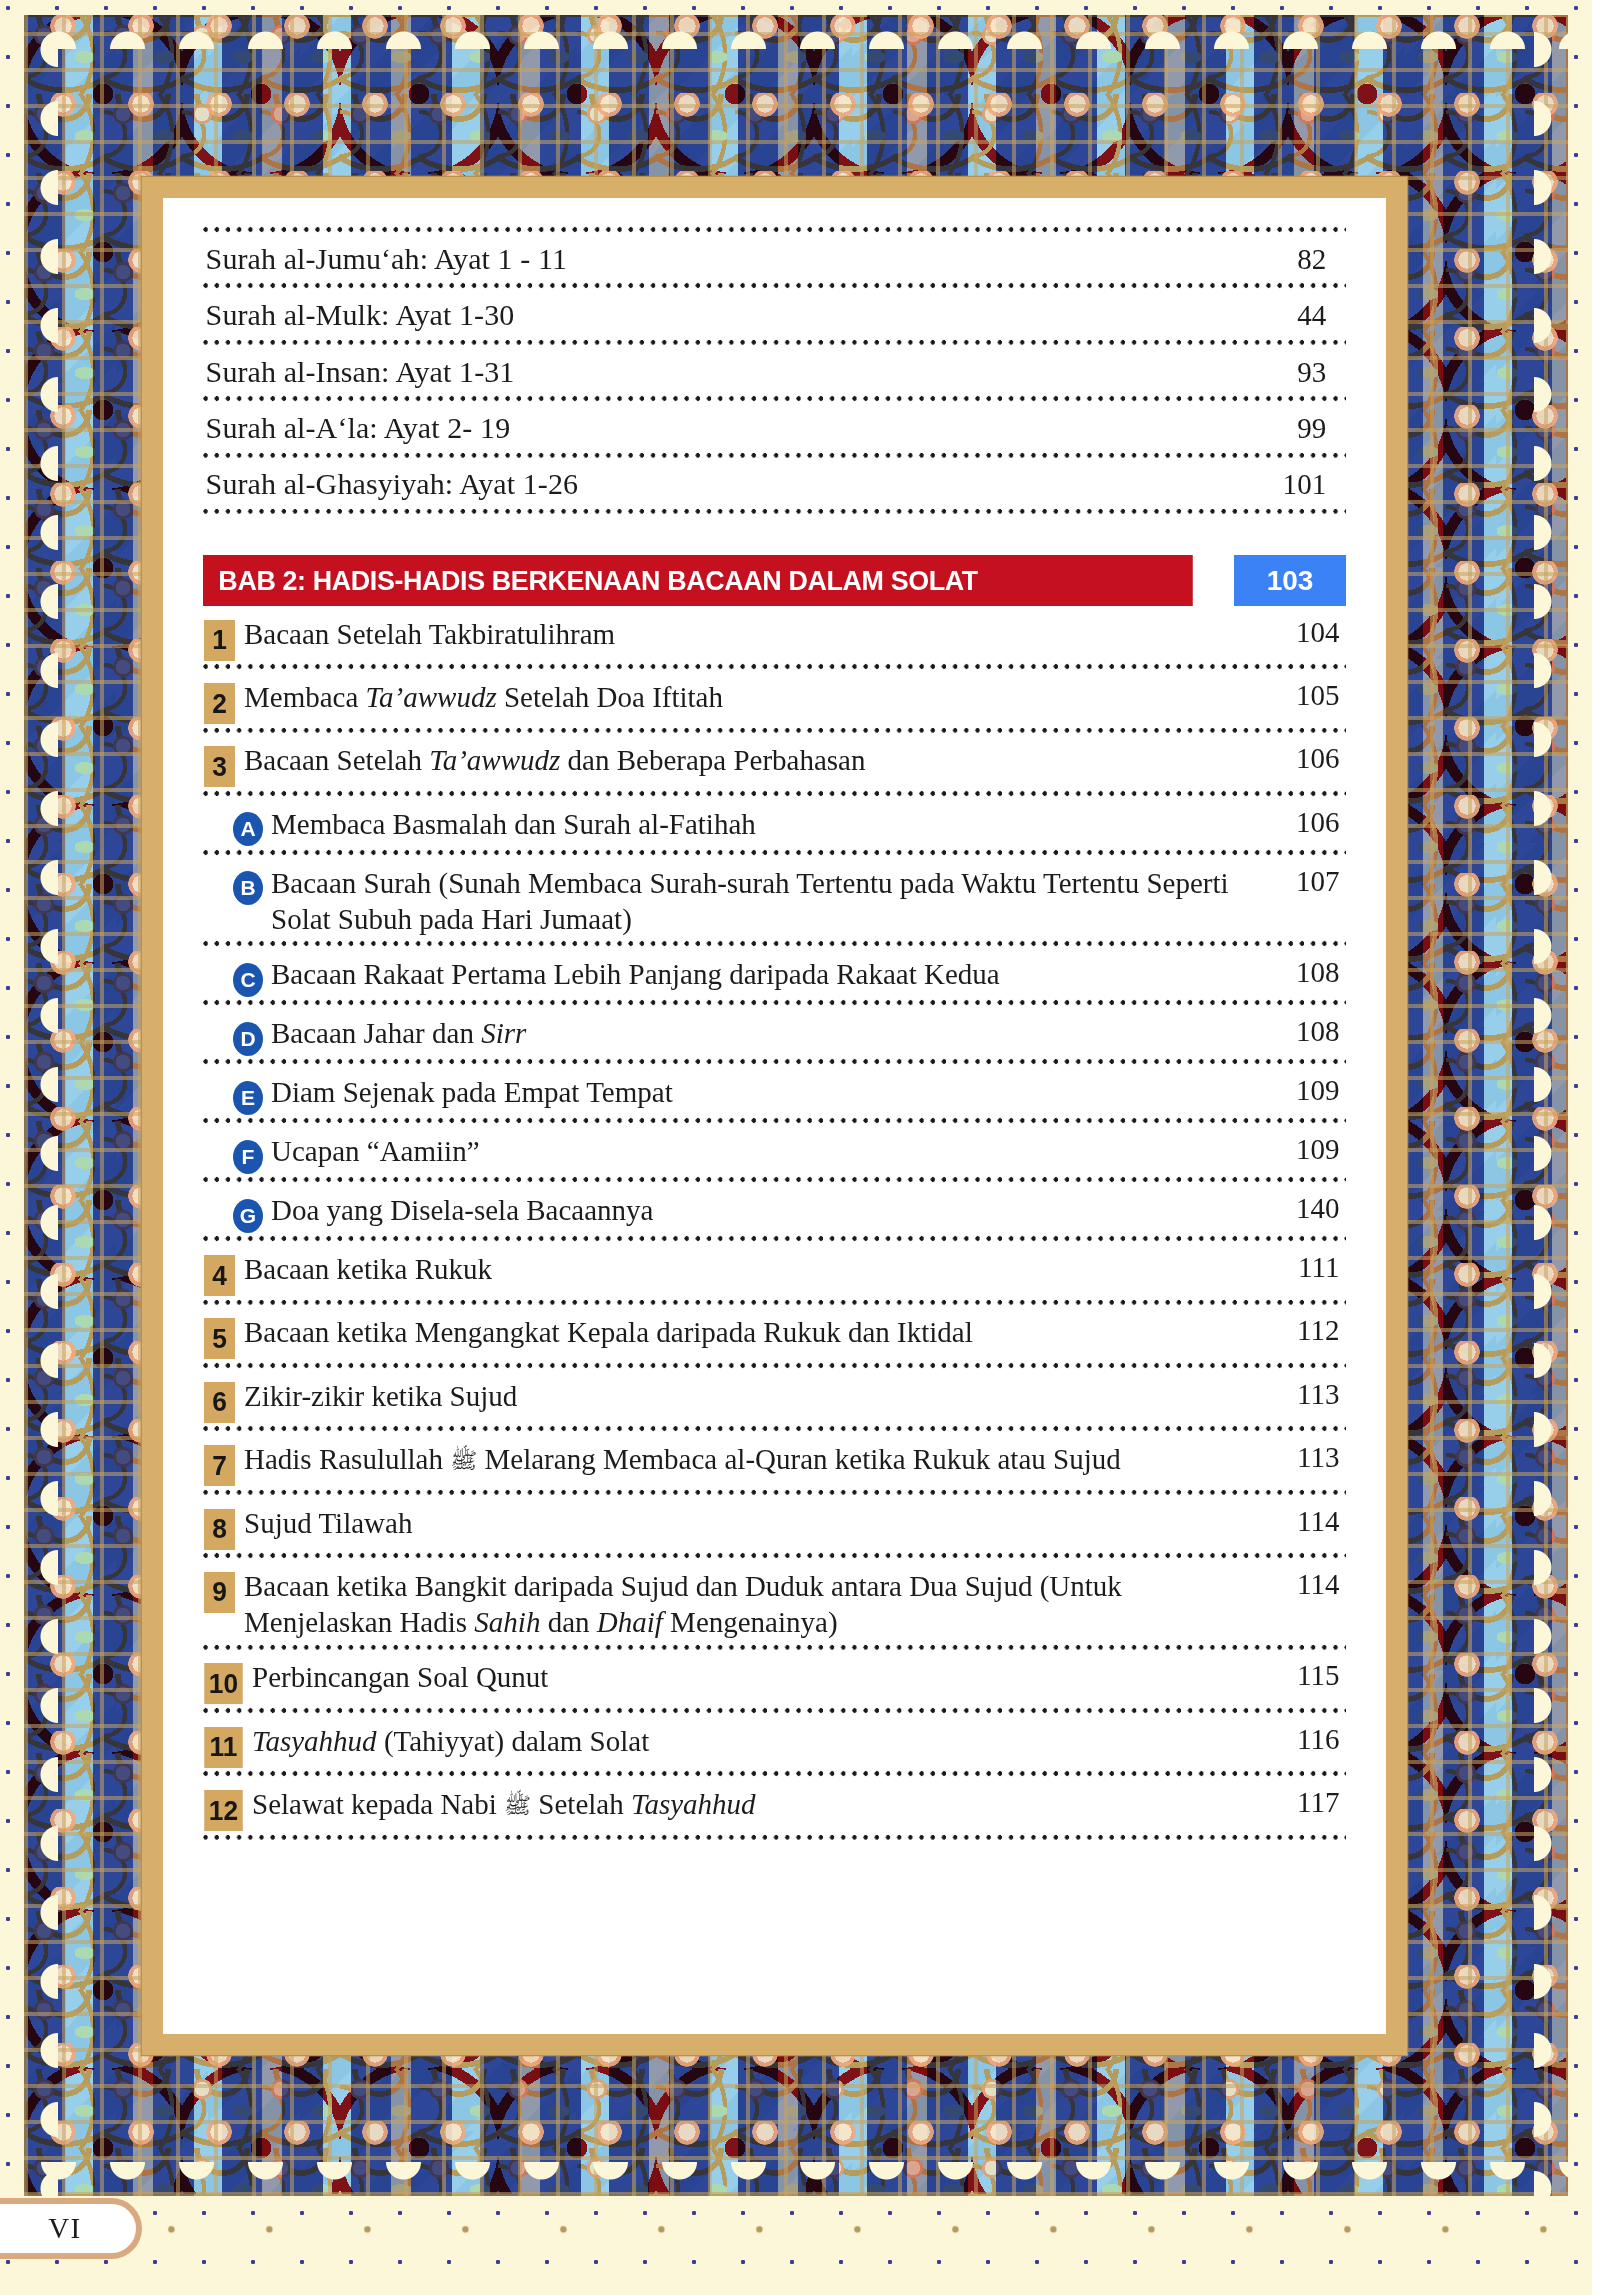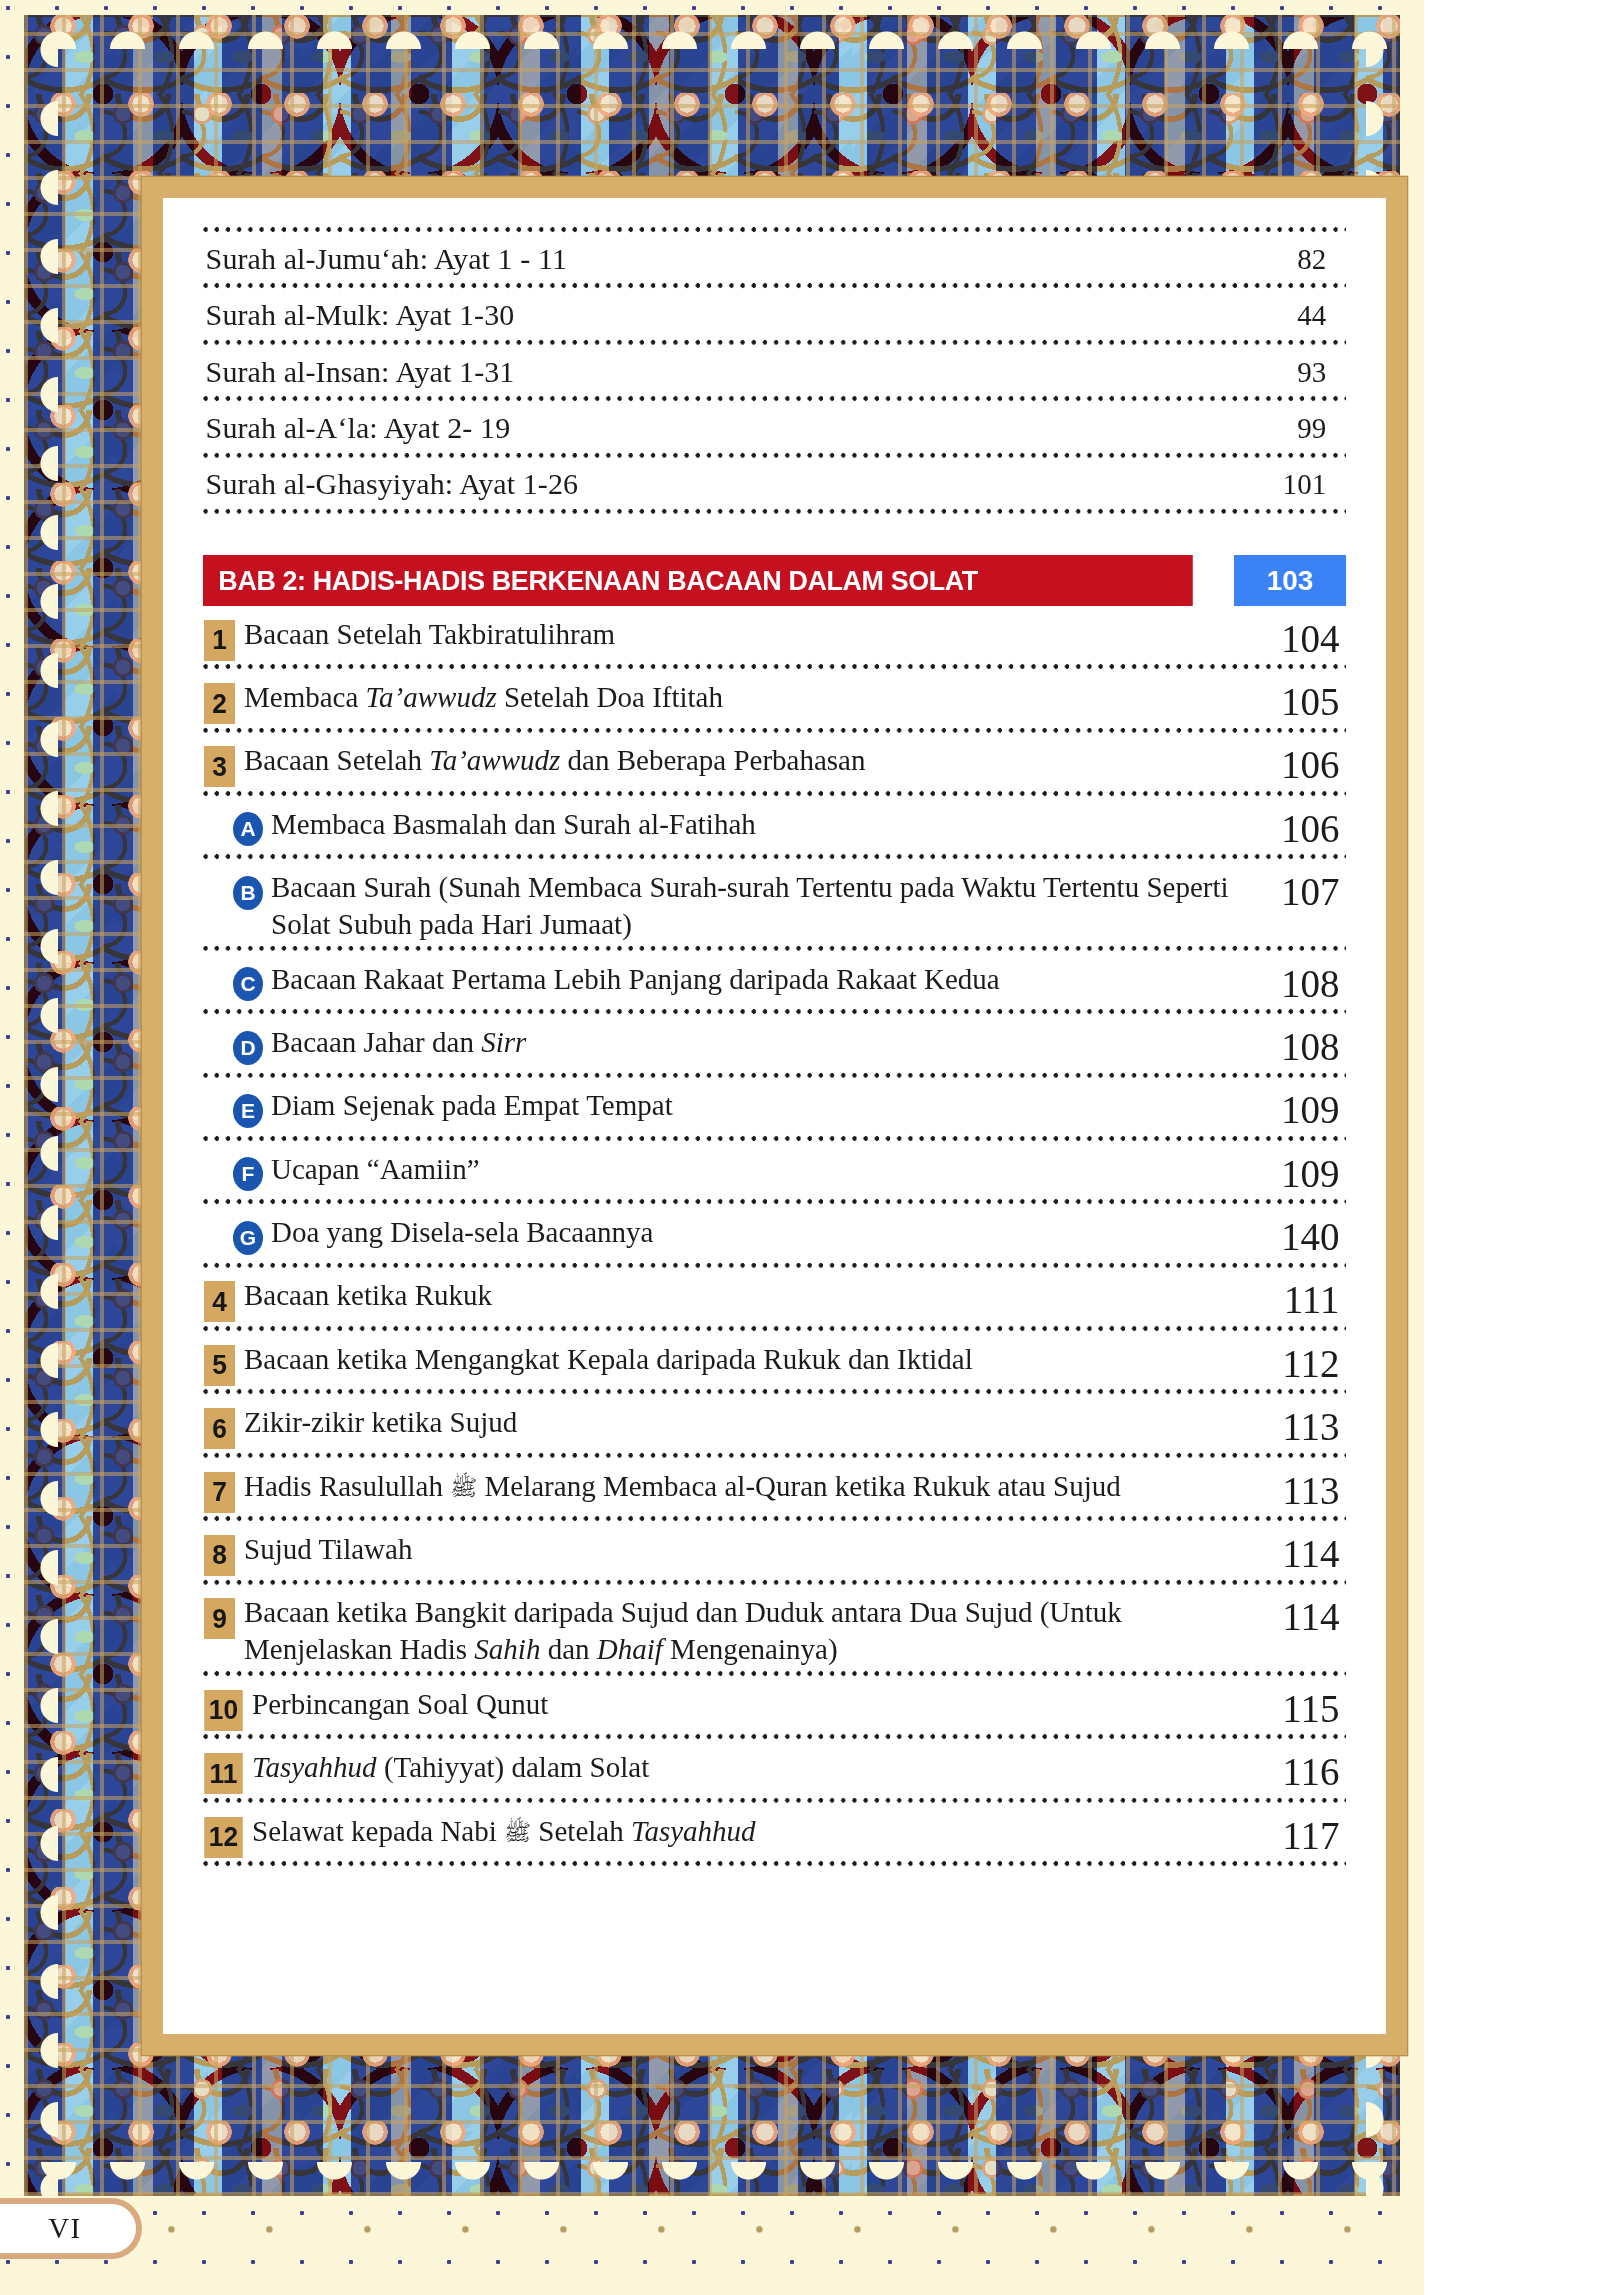--- a/index.html
+++ b/index.html
@@ -7,21 +7,21 @@
     padding: 0;
     background: #ffffff;
   }
   body {
     font-family: "Liberation Serif", "DejaVu Serif", serif;
   }
 
   
   #page {
     position: relative;
-    width: 1424px;
+    width: 1592px;
     height: 2295px;
     overflow: hidden;
     background: #fdf7d9;
   }
 
   
   .cream-field {
     position: absolute;
     inset: 0;
     background-color: #fdf7d9;
@@ -245,21 +245,21 @@
   .glyph-saw {
     font-size: 22.4px;
     vertical-align: 1.3px;
     letter-spacing: 0;
   }
 
   .toc-page {
     flex: 0 0 auto;
     width: 79px;
     text-align: right;
-    font-size: 39px;
+    font-size: 29px;
     color: #1c1c1c;
     padding-right: 6.6px;
   }
 
   
   .page-tab {
     position: absolute;
     left: -6.6px;
     bottom: 36px;
     width: 149px;

